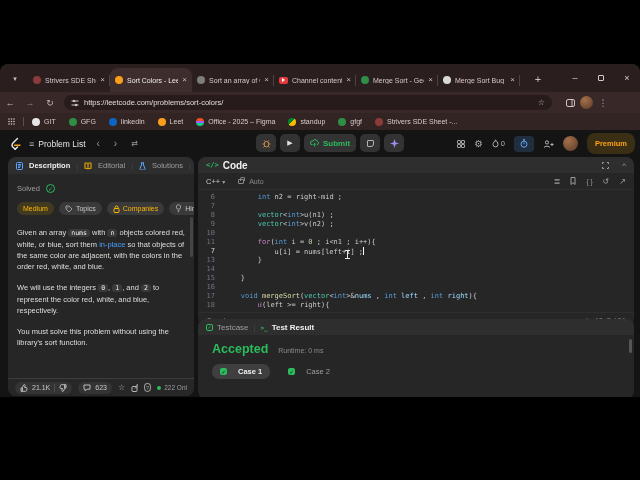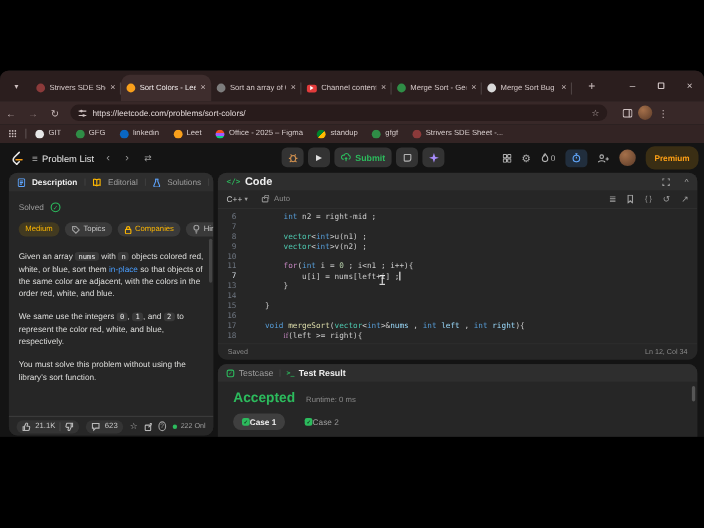--- a/index.html
+++ b/index.html
@@ -119,30 +119,30 @@
 .carea{position:absolute;left:0;top:33px;right:0;bottom:15px;padding-top:3px;overflow:hidden}
 .cl{display:flex;height:9px;line-height:9px;font-family:"DejaVu Sans Mono",monospace;font-size:7px;white-space:pre}
 .ln{width:26px;text-align:right;padding-right:9px;color:#6e7681;flex:none}
 .ln.cur{color:#d7dee4}
 .ct{color:#ccc}
 .caret{display:inline-block;width:1px;height:8px;background:#fff;vertical-align:-1px}
 .ibeam{position:absolute;left:147px;top:60px;width:5px;height:9px;background:linear-gradient(#e8e8e8,#e8e8e8) 50% 0/1px 100% no-repeat;border-top:1px solid #e8e8e8;border-bottom:1px solid #e8e8e8}
 .cstatus{position:absolute;left:0;bottom:0;right:0;height:15px;display:flex;align-items:center;justify-content:space-between;padding:0 9px;font-size:6.5px;color:#8a8a8a;border-top:1px solid rgba(255,255,255,.04)}
 
 
-.testpanel{left:198px;top:201px;width:436px;height:80px}
+.testpanel{left:198px;top:189px;width:436px;height:80px}
 .ttab{display:flex;align-items:center;gap:4px;font-size:8px;color:#9e9e9e}
 .ttab.active{color:#f0f0f0;font-weight:bold}
 .ckoutline{width:7px;height:7px;border:1px solid #2cbb5d;border-radius:2px;color:#2cbb5d;font-size:5px;display:flex;align-items:center;justify-content:center}
 .termic{color:#2cbb5d;font-size:6px;font-weight:bold;font-family:"DejaVu Sans Mono",monospace}
 .resrow{display:flex;align-items:baseline;gap:10px;padding:7px 0 0 14px}
 .accepted{font-size:12.5px;font-weight:bold;color:#2cbb5d}
 .runtime{font-size:7px;color:#8a8a8a}
 .cases{display:flex;align-items:center;gap:10px;padding:8px 0 0 14px}
-.case{height:15px;border-radius:7px;display:flex;align-items:center;gap:0;padding:0 8px;font-size:7.5px;color:#9e9e9e}
+.case{height:15px;border-radius:7px;display:flex;align-items:center;gap:11px;padding:0 8px;font-size:7.5px;color:#9e9e9e}
 .case.active{background:#3f3f3f;color:#f0f0f0;font-weight:bold}
 .ckfill{width:7px;height:7px;background:#2cbb5d;border-radius:2px;color:#14261a;font-size:5px;display:flex;align-items:center;justify-content:center;font-weight:bold}
 .tscroll{position:absolute;right:2px;top:20px;width:3px;height:14px;background:#565656;border-radius:2px}
 svg{display:block}
 </style>
 </head>
 <body>
 
 <div class="stage">
 <div class="window">
@@ -412,21 +412,21 @@
           <span class="badge">
             <svg width="7" height="9">
                   <circle cx="3.5" cy="3" r="2.2" fill="none" stroke="#9e9e9e"></circle>
                   <path d="M2.5 6.2h2M2.8 7.7h1.4" stroke="#9e9e9e"></path>
                 </svg>
             <span>Hint</span>
           </span>
         </div>
         <div class="paras" id="paras">
               <p class="desc"><span>Given an array </span><span class="ichip">nums</span><span> with </span><span class="ichip">n</span><span> objects colored red, white, or blue, sort them </span><span class="lnk">in-place</span><span> so that objects of the same color are adjacent, with the colors in the order red, white, and blue.</span></p>
-              <p class="desc"><span>We same use the integers </span><span class="ichip">0</span><span>, </span><span class="ichip">1</span><span>, and </span><span class="ichip">2</span><span> to represent the color red, white, and blue, respectively.</span></p>
+              <p class="desc"><span>We will use the integers </span><span class="ichip">0</span><span>, </span><span class="ichip">1</span><span>, and </span><span class="ichip">2</span><span> to represent the color red, white, and blue, respectively.</span></p>
               <p class="desc"><span>You must solve this problem without using the library's sort function.</span></p>
             </div>
 
       </div>
       <span class="lscroll"></span>
       <div class="lfooter">
         <span class="fpill">
           <svg class="fic" width="8" height="8">
                 <path d="M1 4h1.3v3.3H1zM2.3 7.3h3.3a1 1 0 0 0 1-.8l.4-2a.8.8 0 0 0-.8-1H4.6L5 1.9A.8.8 0 0 0 3.6.9L2.3 3.7z" fill="none" stroke="#b9b9b9"></path>
               </svg>

